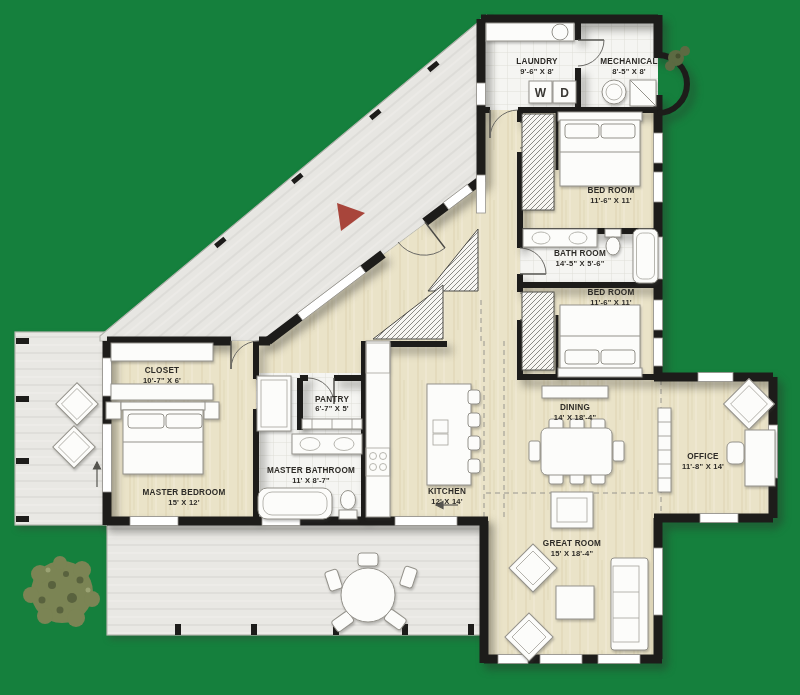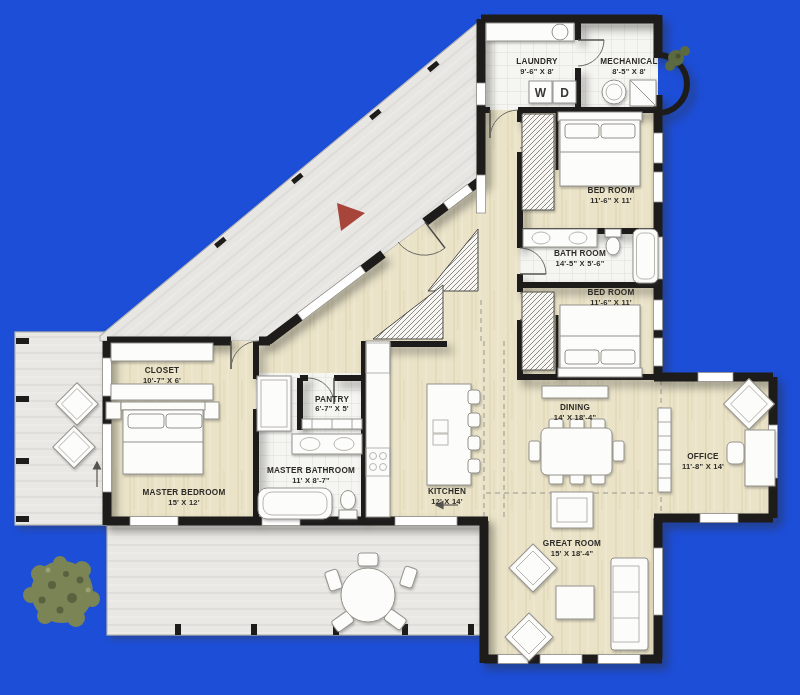--- a/index.html
+++ b/index.html
@@ -1,16 +1,16 @@
 <!DOCTYPE html>
 <html><head>
 <meta charset="utf-8">
 <style>
   html,body{margin:0;padding:0;background:#ffffff;}
-  .stage{position:relative;width:800px;height:695px;background:#1d4ed8;overflow:hidden;
+  .stage{position:relative;width:800px;height:695px;background:#15803d;overflow:hidden;
          font-family:"Liberation Sans",sans-serif;}
   svg{position:absolute;left:0;top:0;}
   .walls{filter:drop-shadow(5px 6px 4px rgba(45,44,40,.45));}
   .decks{filter:drop-shadow(3px 4px 3px rgba(60,60,55,.35));}
   .furn{filter:drop-shadow(1.5px 2px 1px rgba(60,60,55,.30));}
   .room-label{font-family:"Liberation Sans",sans-serif;font-weight:bold;font-size:8.2px;
               fill:#2d2b27;letter-spacing:.25px;text-anchor:middle;}
   .dim-label{font-family:"Liberation Sans",sans-serif;font-weight:bold;font-size:7.6px;
              fill:#2d2b27;letter-spacing:.2px;text-anchor:middle;}
   .wd-label{font-family:"Liberation Sans",sans-serif;font-weight:bold;font-size:12px;

